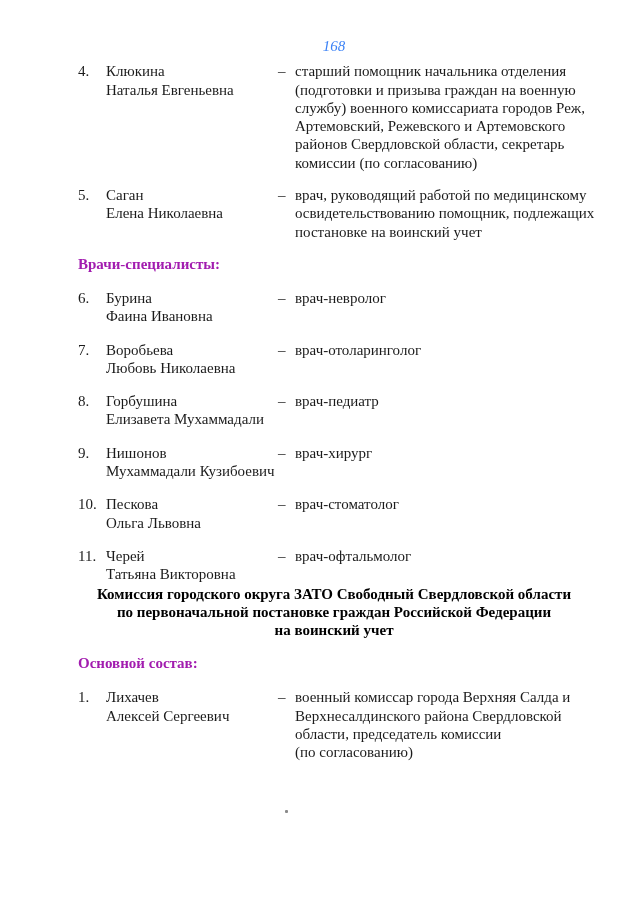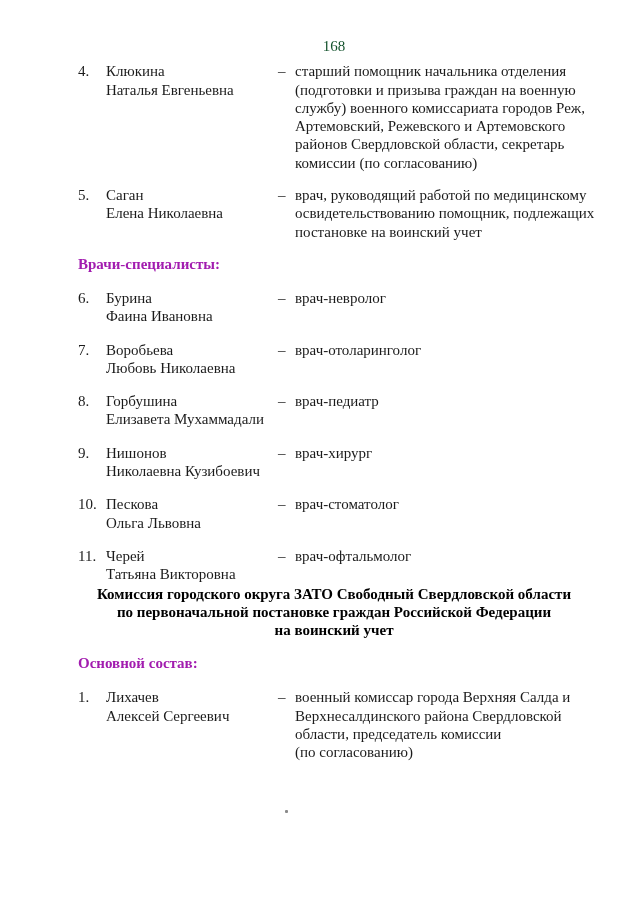--- a/index.html
+++ b/index.html
@@ -16,21 +16,22 @@
   }
   .content {
     padding-left: 78px;
     padding-top: 37px;
     width: 540px;
   }
   .page-number {
     width: 512px;
     text-align: center;
     margin-bottom: 7px;
-    color: #14532d;
+    color: #3b82f6;
+    font-style: italic;
   }
   .entry {
     display: flex;
     align-items: flex-start;
   }
   .entry .num   { width: 28px; flex: none; }
   .entry .name  { width: 172px; flex: none; white-space: pre-line; }
   .entry .dash  { width: 17px; flex: none; }
   .entry .role  { flex: 1; white-space: pre-line; max-width: 330px; }
 
@@ -117,21 +118,21 @@
       <span class="num">8.</span>
       <span class="name">Горбушина
 Елизавета Мухаммадали</span>
       <span class="dash">–</span>
       <span class="role">врач-педиатр</span>
     </div>
 
     <div class="entry mb-15">
       <span class="num">9.</span>
       <span class="name">Нишонов
-Николаевна Кузибоевич</span>
+Мухаммадали Кузибоевич</span>
       <span class="dash">–</span>
       <span class="role">врач-хирург</span>
     </div>
 
     <div class="entry mb-15">
       <span class="num">10.</span>
       <span class="name">Пескова
 Ольга Львовна</span>
       <span class="dash">–</span>
       <span class="role">врач-стоматолог</span>

